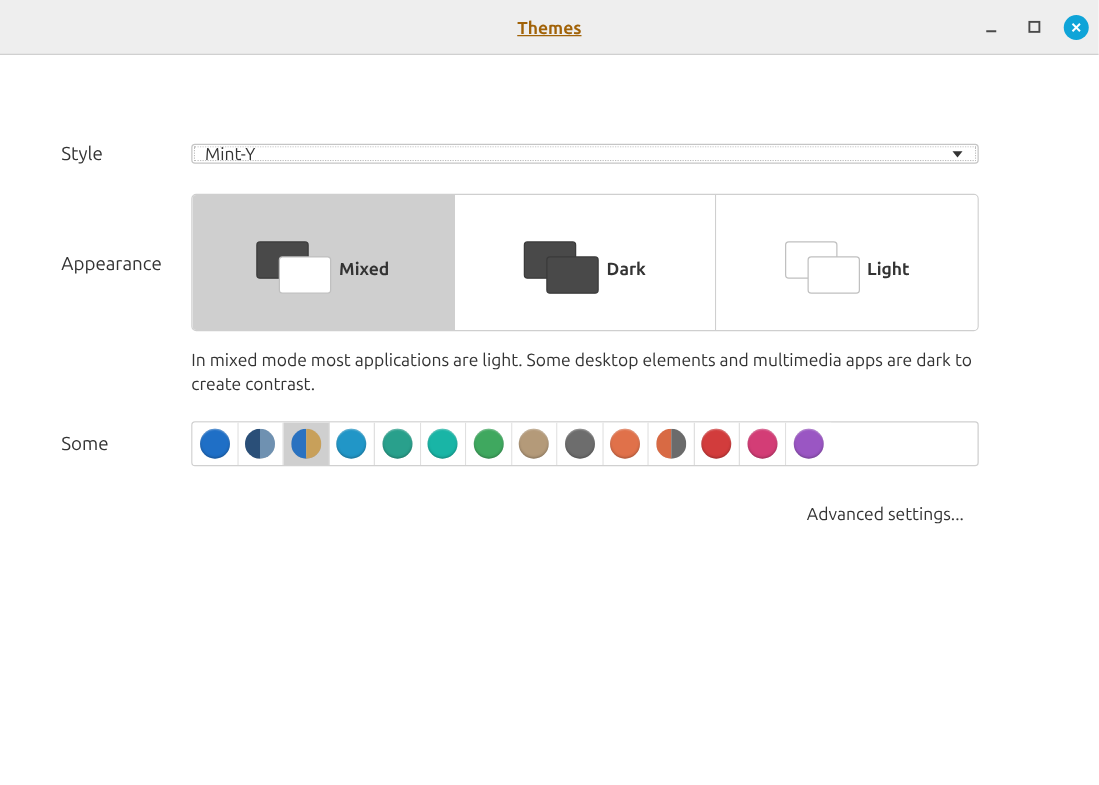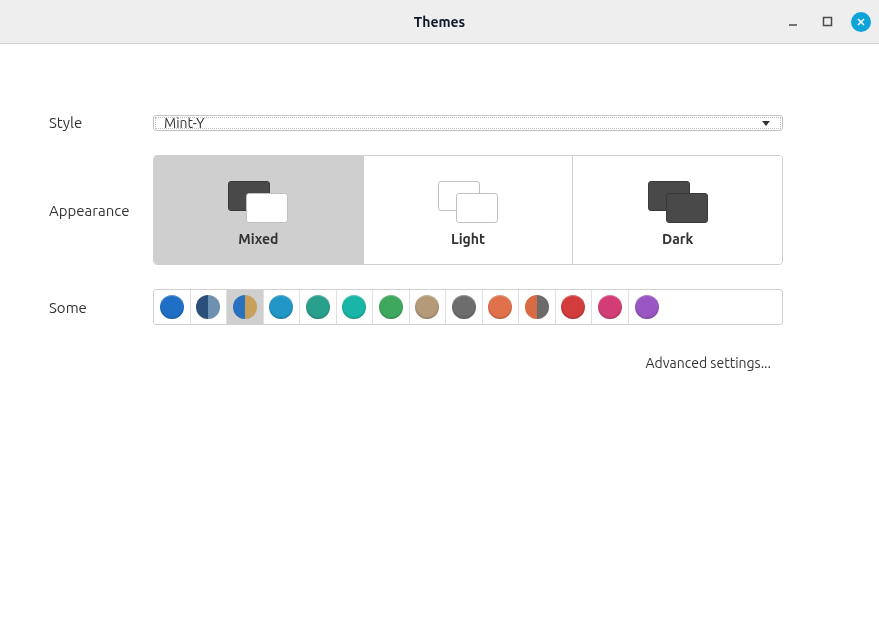--- a/index.html
+++ b/index.html
@@ -17,21 +17,22 @@
     background: #eeeeee;
     border-bottom: 1px solid #d0d0d0;
     display: flex;
     align-items: center;
     justify-content: center;
     position: relative;
   }
   .titlebar .title {
     font-weight: 600;
     font-size: 14px;
-    color: #0f172a;
+    color: #a16207;
+    text-decoration: underline;
   }
   .window-controls {
     position: absolute;
     right: 8px;
     top: 0;
     height: 100%;
     display: flex;
     align-items: center;
     gap: 14px;
   }
@@ -84,21 +85,20 @@
     display: flex;
     width: 100%;
     border: 1px solid #cfcfcf;
     border-radius: 4px;
     overflow: hidden;
   }
   .appearance-option {
     flex: 1;
     height: 108px;
     display: flex;
-    flex-direction: column;
     align-items: center;
     justify-content: center;
     cursor: pointer;
     background: #fff;
     border-right: 1px solid #cfcfcf;
     gap: 6px;
     padding-top: 8px;
   }
   .appearance-option:last-child { border-right: none; }
   .appearance-option.selected { background: #cfcfcf; }
@@ -217,36 +217,39 @@
       <div class="appearance-group">
         <div class="appearance-option selected">
           <div class="card-pair">
             <div class="card back dark"></div>
             <div class="card front light"></div>
           </div>
           <span class="opt-label">Mixed</span>
         </div>
         <div class="appearance-option">
           <div class="card-pair">
-            <div class="card back light"></div>
-            <div class="card front light"></div>
-          </div>
-          <span class="opt-label">Light</span>
+            <div class="card back dark"></div>
+            <div class="card front dark"></div>
+          </div>
+          <span class="opt-label">Dark</span>
         </div>
         <div class="appearance-option">
           <div class="card-pair">
-            <div class="card back dark"></div>
-            <div class="card front dark"></div>
-          </div>
-          <span class="opt-label">Dark</span>
+            <div class="card back light"></div>
+            <div class="card front light"></div>
+          </div>
+          <span class="opt-label">Light</span>
         </div>
       </div>
     </div>
   </div>
 
+  <div class="hint-row">
+    <div class="hint">In mixed mode most applications are light. Some desktop elements and multimedia apps are dark to create contrast.</div>
+  </div>
 
   <div class="row">
     <div class="label-col">Some</div>
     <div class="field-col">
       <div class="colors" id="colors-container">
           <div class="color-swatch">
             <div class="circle" style="background: rgb(31, 111, 198);"></div>
           </div>
           <div class="color-swatch">
             <div class="circle split">

